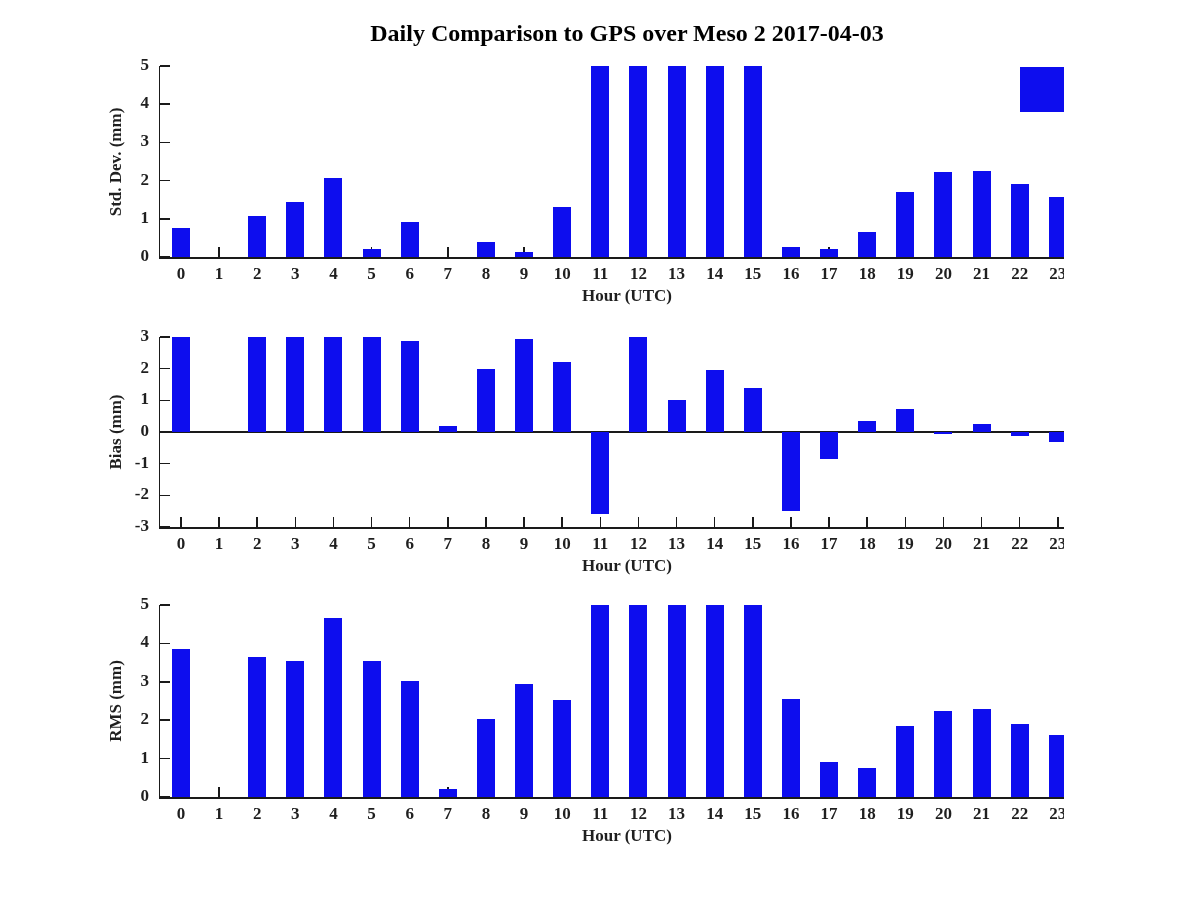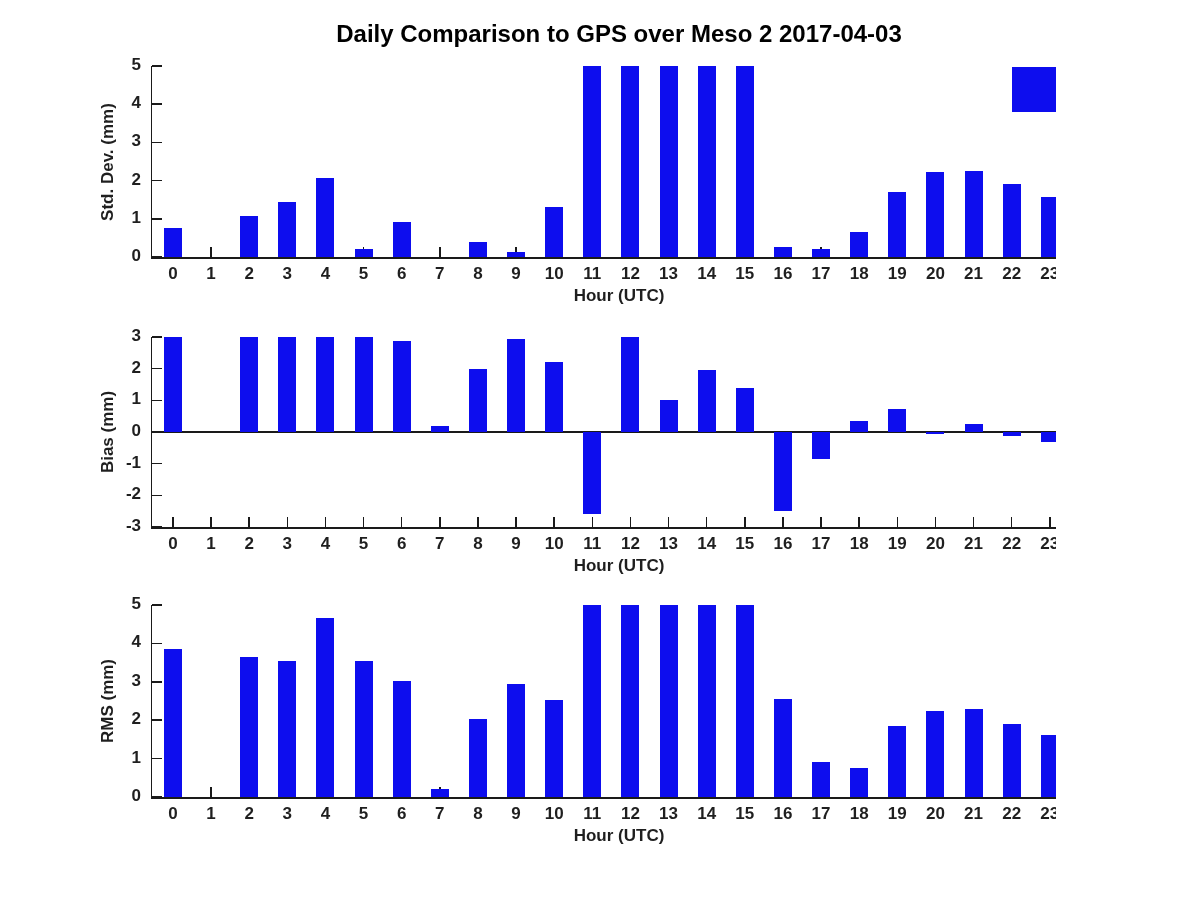--- a/index.html
+++ b/index.html
@@ -1,17 +1,17 @@
 <!DOCTYPE html>
 <html><head>
 <meta charset="utf-8">
 <style>
   html,body{margin:0;padding:0;background:#fff;}
   #figure{position:relative;width:1056px;height:900px;background:#fff;overflow:hidden;
-          font-family:Liberation Sans, sans-serif;}
+          font-family:Liberation Serif, serif;margin-left:8px;}
   .abs{position:absolute;}
   .title{font-weight:bold;font-size:24px;color:#000;text-align:center;}
   .spine{background:#1a1a1a;z-index:1;}
   .ytick-mark{background:#1a1a1a;z-index:1;}
   .xtick-mark{background:#1a1a1a;z-index:1;}
   .zero-line{background:#1a1a1a;z-index:1;}
   .bar{z-index:2;}
   .ytick-label{font-weight:bold;font-size:17px;color:#1f1f1f;text-align:right;z-index:3;}
   .xtick-label{font-weight:bold;font-size:17px;color:#1f1f1f;text-align:center;z-index:3;}
   .axis-label{font-weight:bold;font-size:17px;color:#1f1f1f;text-align:center;z-index:3;}

